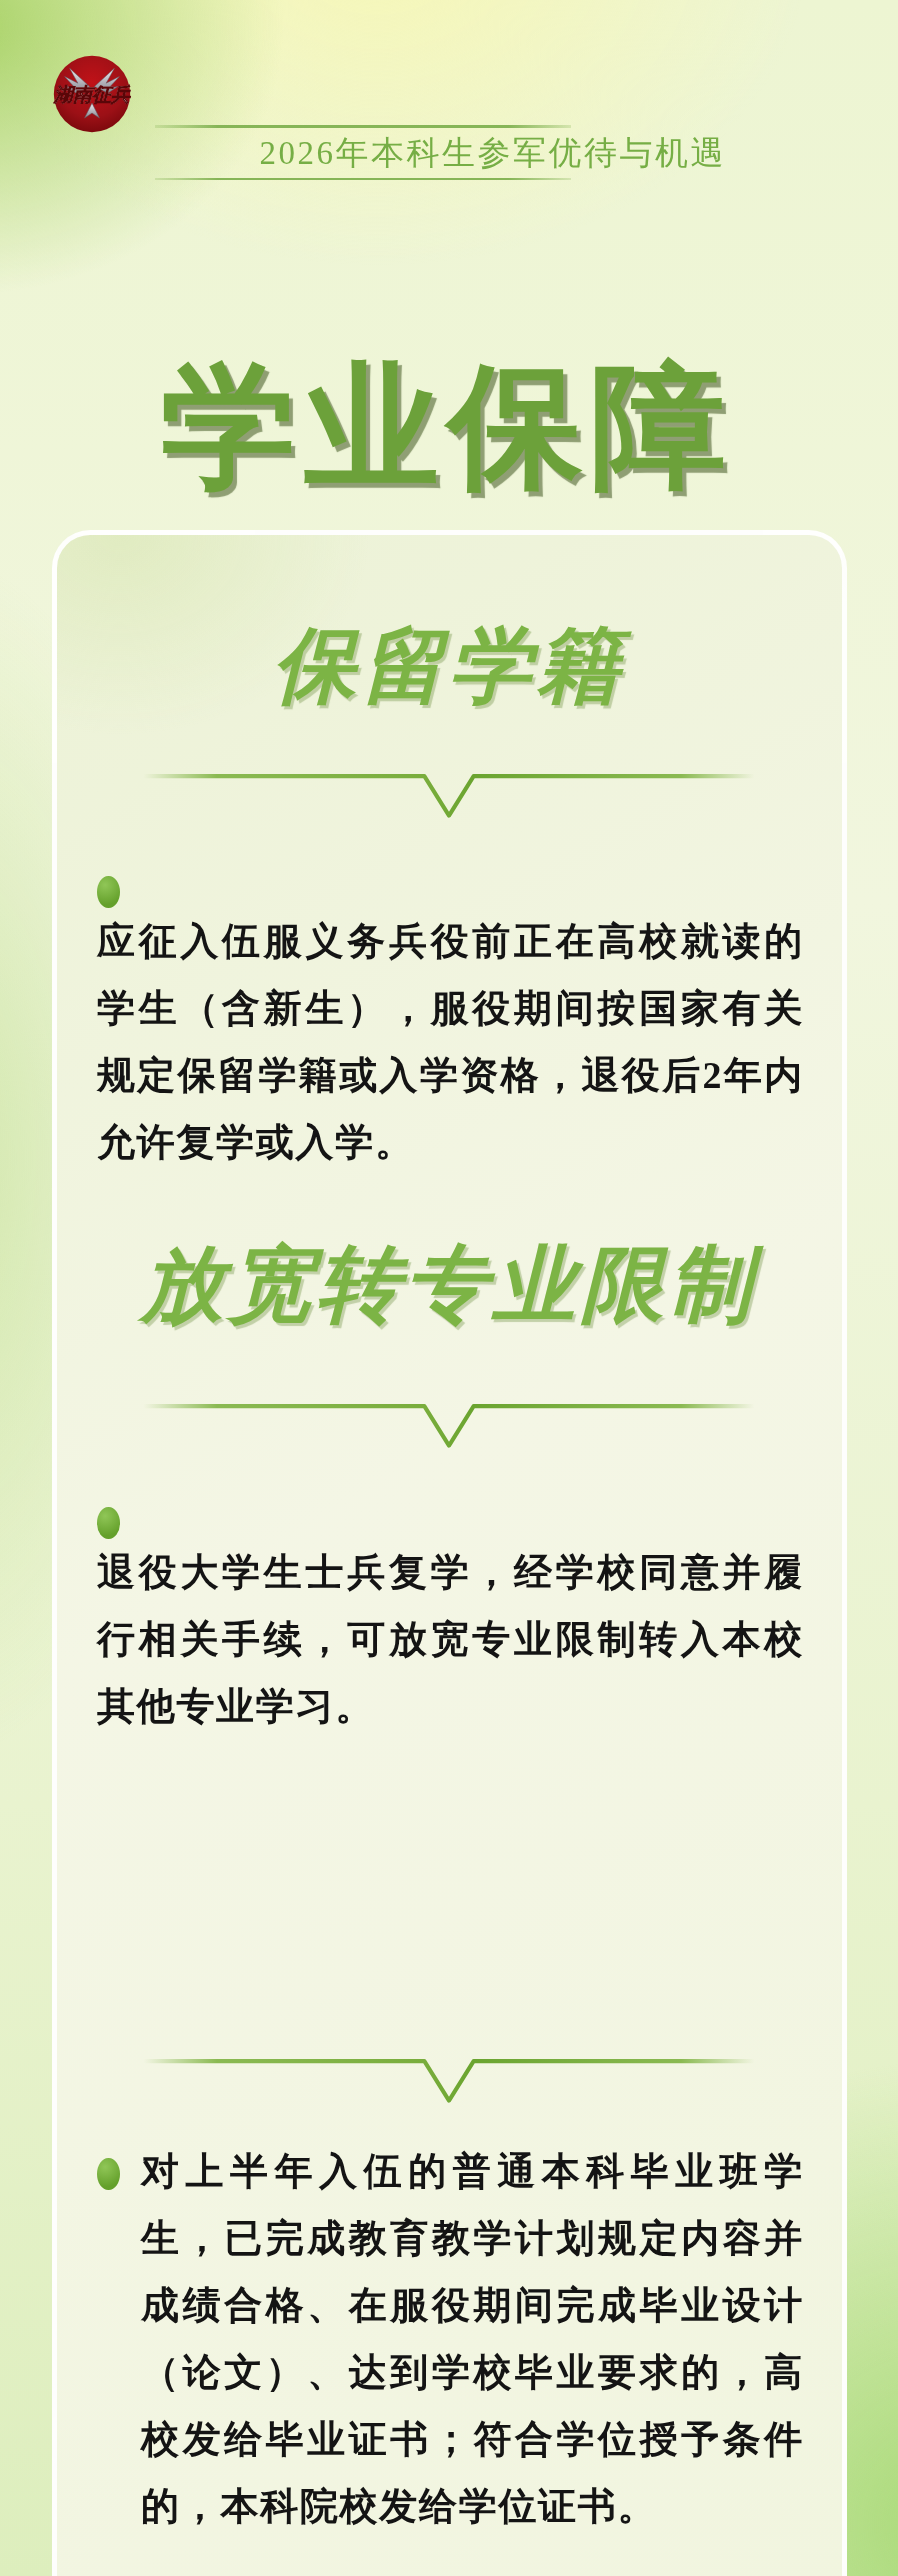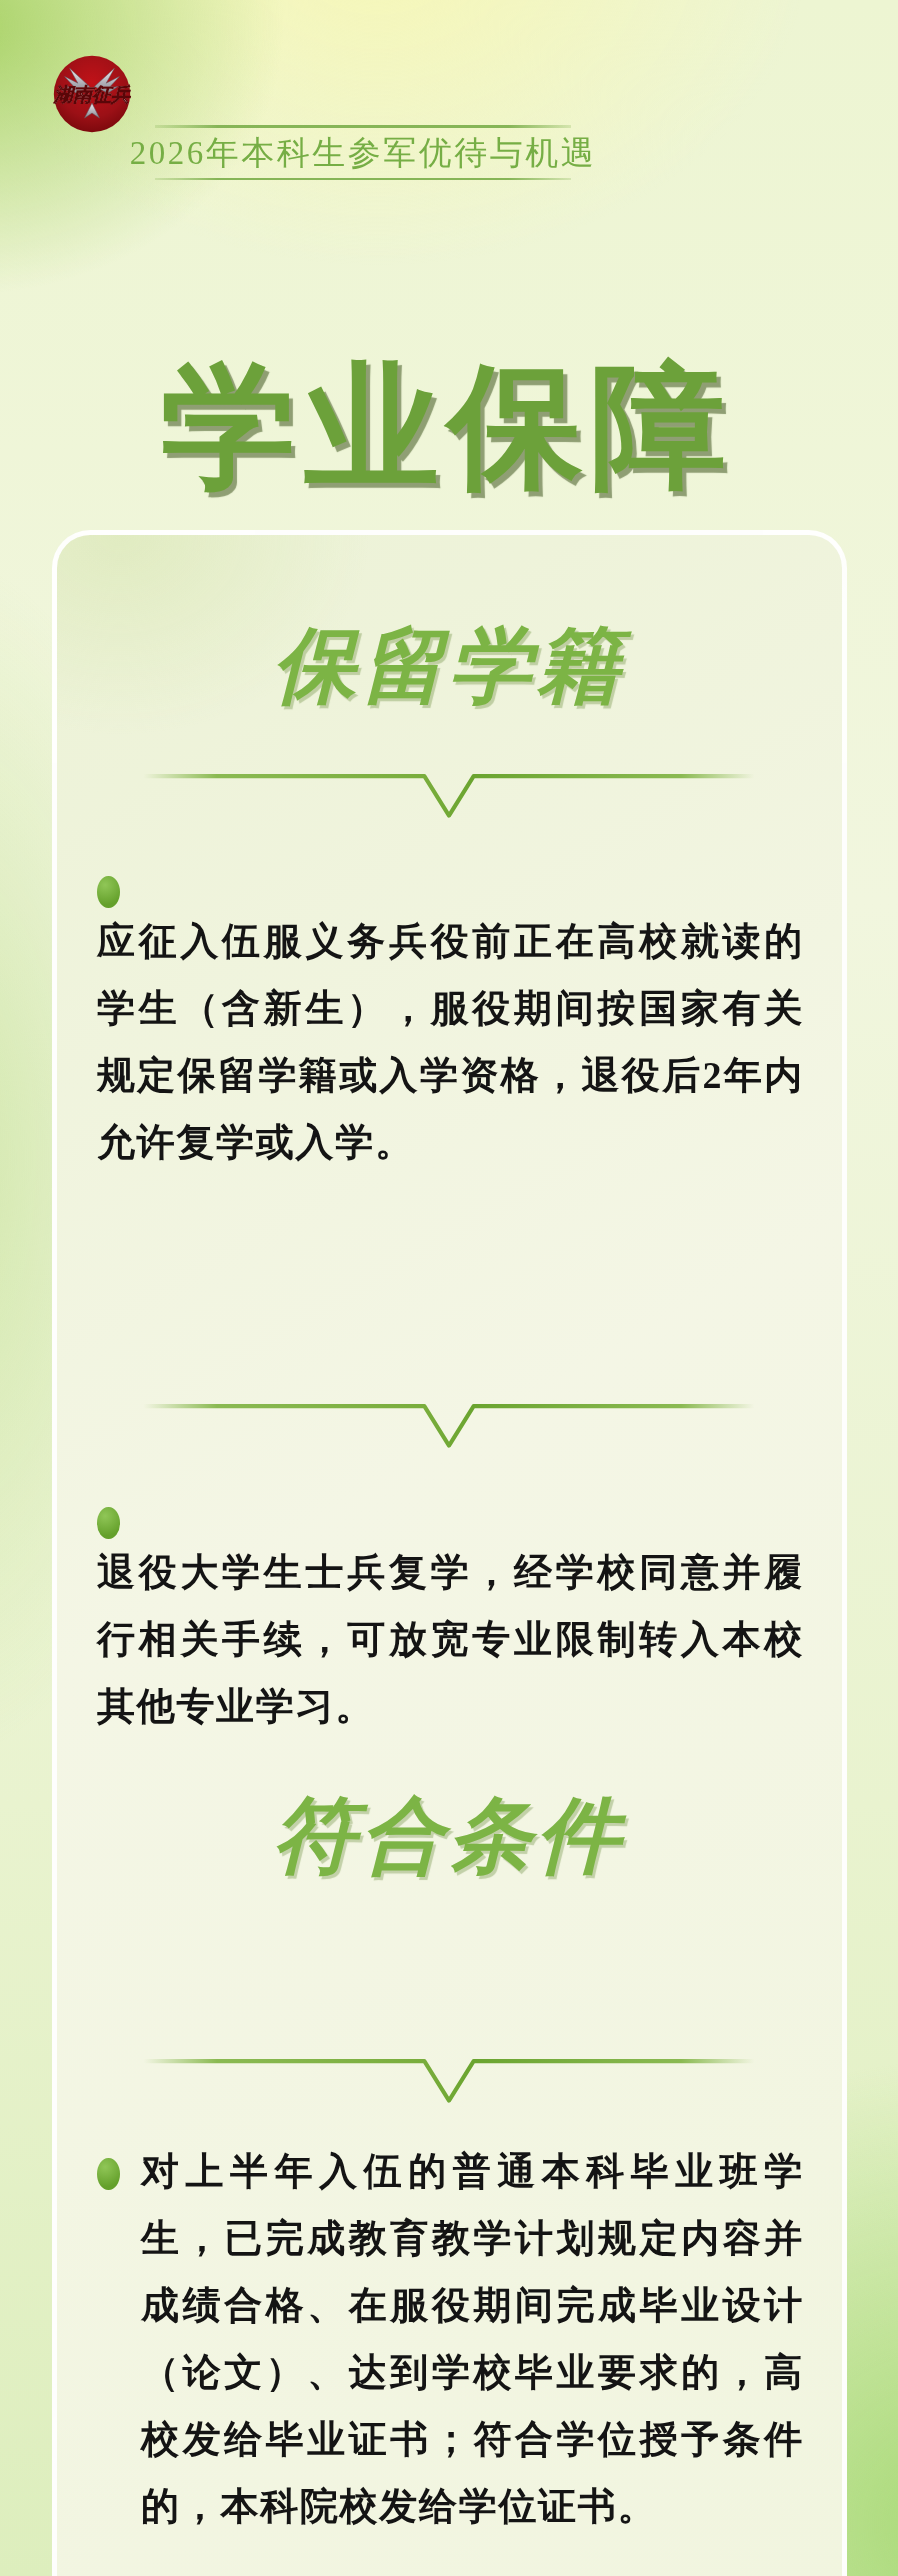--- a/index.html
+++ b/index.html
@@ -13,21 +13,21 @@
       radial-gradient(ellipse 416px 999px at -6% 45%, rgba(186,220,134,0.55), rgba(186,220,134,0) 60%),
       linear-gradient(180deg,#edf5d2 0%,#f1f6de 35%,#e9f3cf 70%,#ddeebd 100%);
   }
   .abs{position:absolute;}
 
   
   .logo{left:53px;top:55px;width:78px;height:78px;font-style:italic;}
   .logo svg{display:block;}
 
   
-  .banner{left:0;top:125px;width:726px;text-align:center;}
+  .banner{left:0;top:125px;width:726px;text-align:right;}
   .banner .rule{width:416px;height:2.5px;margin:0 auto;background:linear-gradient(90deg,rgba(134,181,85,.25),#86b557 15%,#86b557 85%,rgba(134,181,85,.25));}
   .banner .txt{
     font-size:33px;line-height:50px;color:#76ae45;letter-spacing:2.5px;font-weight:500;
   }
 
   
   .title{
     left:0;top:260px;width:895px;text-align:center;
     font-size:135px;line-height:1.15;font-weight:bold;color:#6ca13a;letter-spacing:8.3px;
     text-shadow:4.2px 5px 0.8px rgba(47,72,16,0.50);
@@ -117,32 +117,34 @@
   <div class="divider" style="top:236px;">
     <svg width="624" height="53" viewBox="0 0 760 64">
       <path d="M8 6 H350 L380 54 L410 6 H752" fill="none" stroke="url(#divgrad)" stroke-width="5" stroke-linejoin="round"></path>
     </svg>
   </div>
   <div class="para" style="top:323px;flex-direction:column;">
     <span class="bullet"></span>
     <p>应征入伍服义务兵役前正在高校就读的学生（含新生），服役期间按国家有关规定保留学籍或入学资格，退役后2年内允许复学或入学。</p>
   </div>
 
+  <h2 class="sec-heading" style="top:707px;">
+    <span class="hl">放宽转专业限制</span>
+  </h2>
   <div class="divider" style="top:866px;">
     <svg width="624" height="53" viewBox="0 0 760 64">
       <path d="M8 6 H350 L380 54 L410 6 H752" fill="none" stroke="url(#divgrad)" stroke-width="5" stroke-linejoin="round"></path>
     </svg>
   </div>
   <div class="para" style="top:954px;flex-direction:column;">
     <span class="bullet"></span>
     <p>退役大学生士兵复学，经学校同意并履行相关手续，可放宽专业限制转入本校其他专业学习。</p>
   </div>
 
   <h2 class="sec-heading" style="top:1258px;line-height:1.04;">
-    <span class="hl">符合条件</span>
   </h2>
   <div class="divider" style="top:1521px;">
     <svg width="624" height="53" viewBox="0 0 760 64">
       <path d="M8 6 H350 L380 54 L410 6 H752" fill="none" stroke="url(#divgrad)" stroke-width="5" stroke-linejoin="round"></path>
     </svg>
   </div>
   <div class="para" style="top:1605px;font-family:Liberation Mono, monospace;">
     <span class="bullet"></span>
     <p>对上半年入伍的普通本科毕业班学生，已完成教育教学计划规定内容并成绩合格、在服役期间完成毕业设计（论文）、达到学校毕业要求的，高校发给毕业证书；符合学位授予条件的，本科院校发给学位证书。</p>
   </div>

